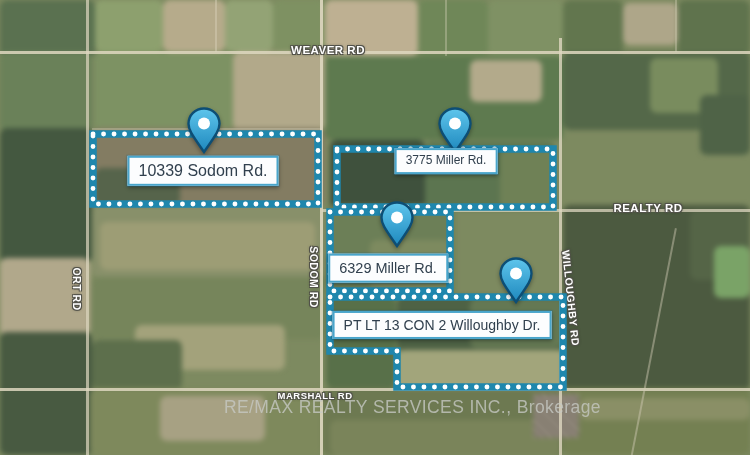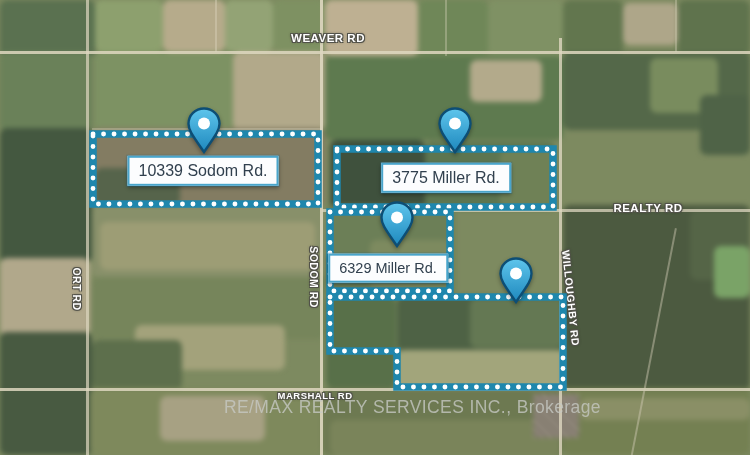--- a/index.html
+++ b/index.html
@@ -129,29 +129,30 @@
   <div class="watermark">RE/MAX REALTY SERVICES INC., Brokerage</div>
 <div class="pin" style="left: 186px; top: 107px;"><svg width="36" height="47" viewBox="0 0 36 47">
         <path d="M18 1.5 C9.2 1.5 2.5 8.3 2.5 16.8 C2.5 23.2 6.6 28.4 18 45 C29.4 28.4 33.5 23.2 33.5 16.8 C33.5 8.3 26.8 1.5 18 1.5 Z" fill="url(#pingrad)" stroke="#0d4e75" stroke-width="2.4"></path>
         <circle cx="18" cy="16.5" r="6" fill="#ffffff"></circle>
       </svg></div>
     <div class="plabel" style="left: 203px; top: 171px; font-size: 16px;">10339 Sodom Rd.</div>
     <div class="pin" style="left: 437px; top: 107px;"><svg width="36" height="47" viewBox="0 0 36 47">
         <path d="M18 1.5 C9.2 1.5 2.5 8.3 2.5 16.8 C2.5 23.2 6.6 28.4 18 45 C29.4 28.4 33.5 23.2 33.5 16.8 C33.5 8.3 26.8 1.5 18 1.5 Z" fill="url(#pingrad)" stroke="#0d4e75" stroke-width="2.4"></path>
         <circle cx="18" cy="16.5" r="6" fill="#ffffff"></circle>
       </svg></div>
-    <div class="plabel" style="left: 446px; top: 178px; font-size: 16px;">3775 Miller Rd.</div>
+    <div class="plabel" style="left: 446px; top: 161px; font-size: 12px;">3775 Miller Rd.</div>
     <div class="pin" style="left: 379px; top: 201px;"><svg width="36" height="47" viewBox="0 0 36 47">
         <path d="M18 1.5 C9.2 1.5 2.5 8.3 2.5 16.8 C2.5 23.2 6.6 28.4 18 45 C29.4 28.4 33.5 23.2 33.5 16.8 C33.5 8.3 26.8 1.5 18 1.5 Z" fill="url(#pingrad)" stroke="#0d4e75" stroke-width="2.4"></path>
         <circle cx="18" cy="16.5" r="6" fill="#ffffff"></circle>
       </svg></div>
     <div class="plabel" style="left: 388px; top: 268px; font-size: 14.5px;">6329 Miller Rd.</div>
     <div class="pin" style="left: 498px; top: 257px;"><svg width="36" height="47" viewBox="0 0 36 47">
         <path d="M18 1.5 C9.2 1.5 2.5 8.3 2.5 16.8 C2.5 23.2 6.6 28.4 18 45 C29.4 28.4 33.5 23.2 33.5 16.8 C33.5 8.3 26.8 1.5 18 1.5 Z" fill="url(#pingrad)" stroke="#0d4e75" stroke-width="2.4"></path>
         <circle cx="18" cy="16.5" r="6" fill="#ffffff"></circle>
       </svg></div>
-    <span class="rlabel" style="left: 328px; top: 38px; font-size: 11.5px; --r: 0deg;">WEAVER RD</span>
+    <div class="plabel" style="left: 442px; top: 325px; font-size: 14px;">PT LT 13 CON 2 Willoughby Dr.</div>
+    <span class="rlabel" style="left: 328px; top: 50px; font-size: 11.5px; --r: 0deg;">WEAVER RD</span>
     <span class="rlabel" style="left: 648px; top: 208px; font-size: 11.5px; --r: 0deg;">REALTY RD</span>
     <span class="rlabel" style="left: 315px; top: 395px; font-size: 9.5px; --r: 0deg;">MARSHALL RD</span>
     <span class="rlabel" style="left: 314px; top: 277px; font-size: 10.5px; --r: 90deg;">SODOM RD</span>
     <span class="rlabel" style="left: 571px; top: 298px; font-size: 10.5px; --r: 84deg;">WILLOUGHBY RD</span>
     <span class="rlabel" style="left: 77px; top: 289px; font-size: 10.5px; --r: 90deg;">ORT RD</span>
   </div>
 
 </body></html>

